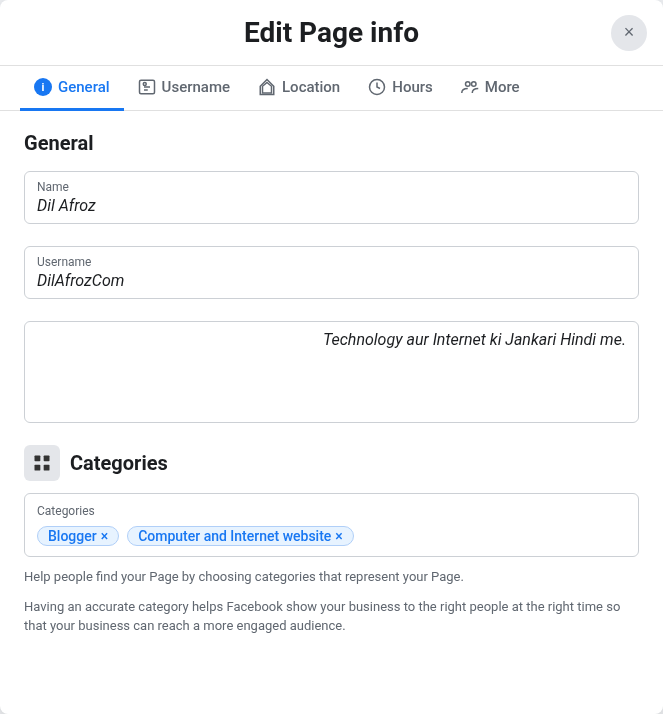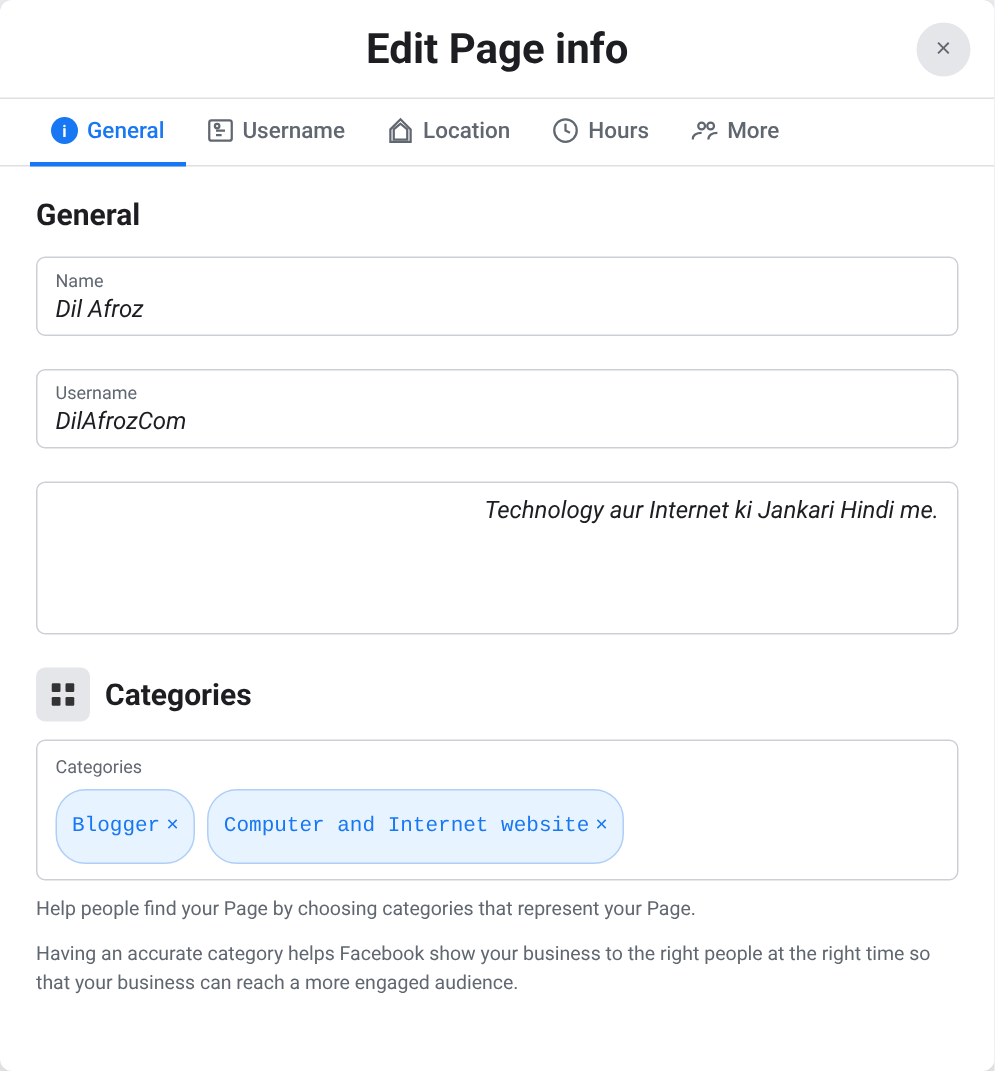--- a/index.html
+++ b/index.html
@@ -176,24 +176,23 @@
       flex-wrap: wrap;
     }
     .tag {
       display: inline-flex;
       align-items: center;
       gap: 4px;
       background: #e7f3ff;
       color: #1877f2;
       border: 1px solid #b0cff8;
       border-radius: 20px;
-      padding: 16px 10px;
+      padding: 1px 10px;
       font-size: 14px;
       font-weight: 500;
-      font-family: Liberation Mono, monospace;
     }
     .tag-x {
       cursor: pointer;
       font-size: 14px;
       color: #1877f2;
     }
     .help-text {
       font-size: 13px;
       color: #606770;
       margin-top: 10px;

